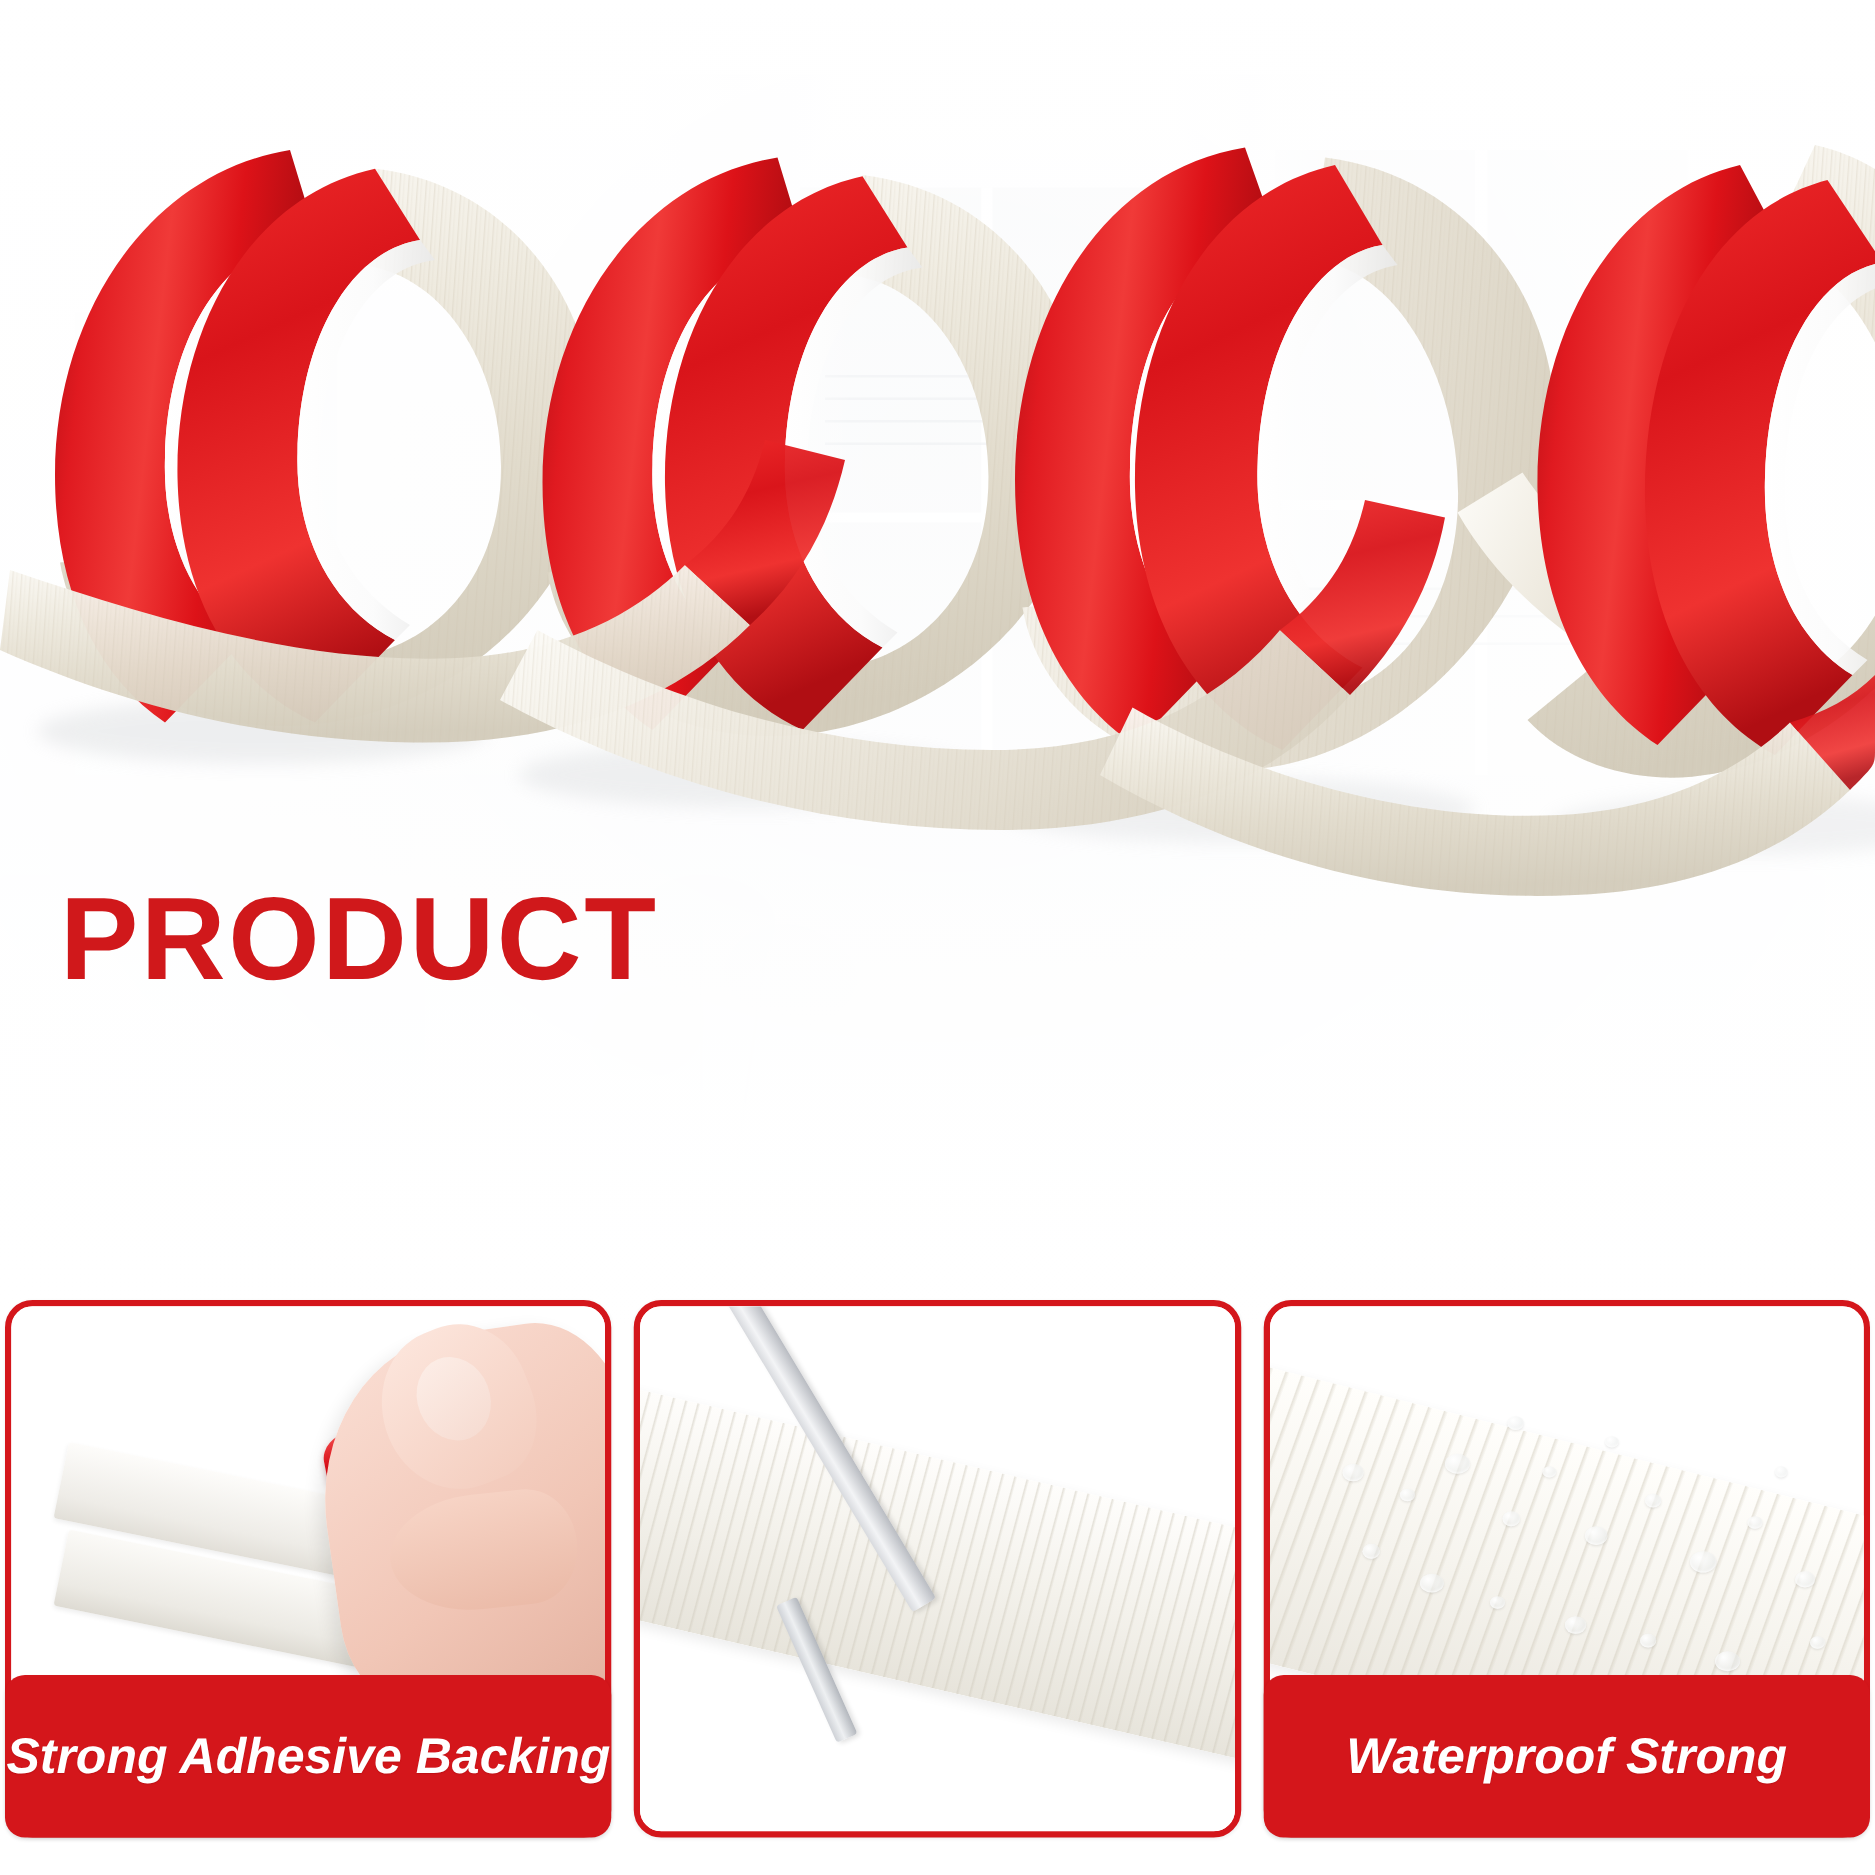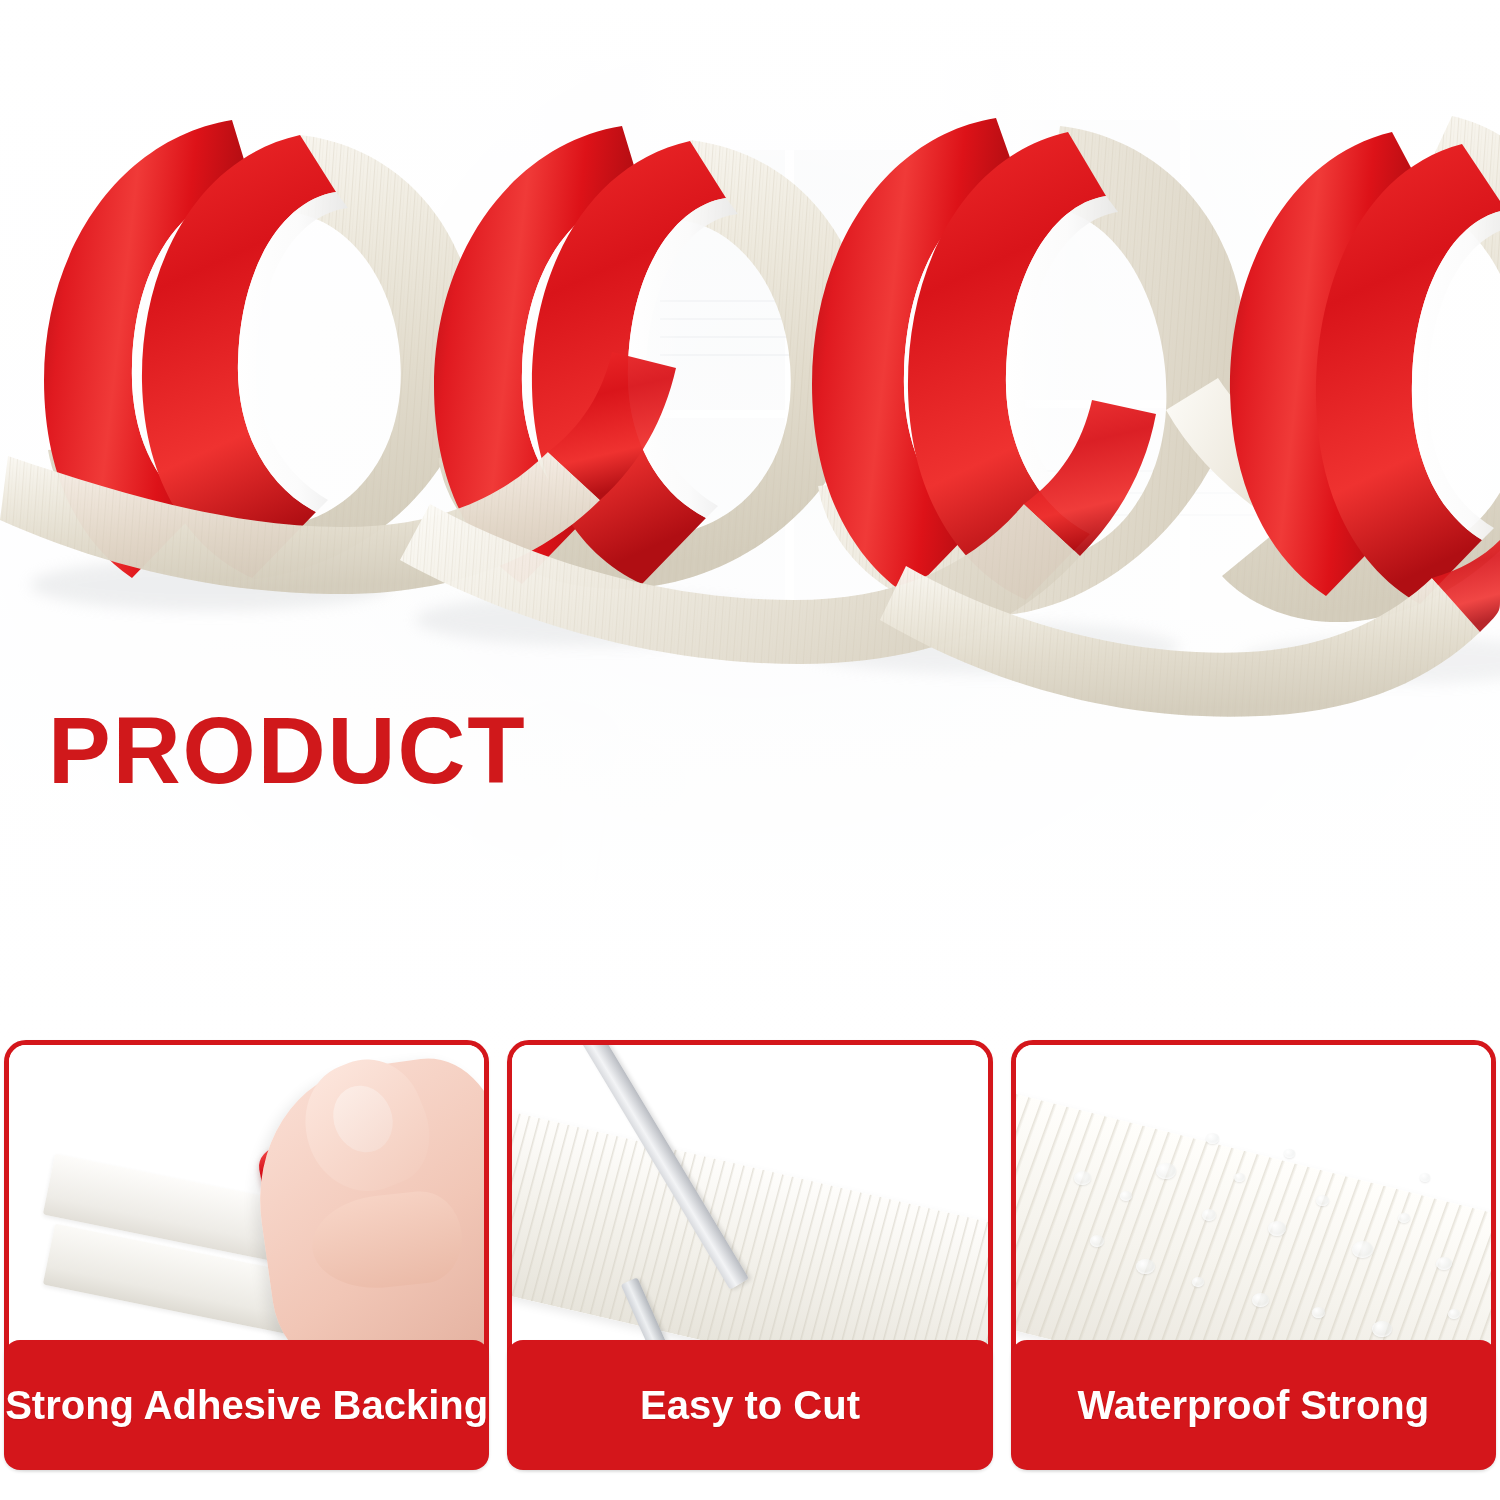--- a/index.html
+++ b/index.html
@@ -50,21 +50,21 @@
     color:#19191a;
     font-family:"Liberation Sans", sans-serif;
     font-weight:normal;
     font-size:56px;
     line-height:62px;
     letter-spacing:-0.5px;
   }
 
   
   .cards{position:absolute;left:0;top:1040px;width:1500px;height:430px;display:flex;gap:10px;}
-  .card{position:relative;flex:1 1 0;height:430px;}
+  .card{position:relative;flex:1 1 0;height:430px;font-style:italic;}
   .card .frame{
     position:absolute;left:4px;right:4px;top:0;bottom:0;
     border:5px solid #D4161B;border-radius:22px;background:#ffffff;overflow:hidden;
     box-shadow:0 1px 3px rgba(0,0,0,.07);
   }
   .card .photo{position:absolute;inset:0;overflow:hidden;background:#ffffff;}
   .card .bar{
     position:absolute;left:4px;right:4px;bottom:0;height:130px;
     background:#D4161B;border-radius:16px;
     display:flex;align-items:center;justify-content:center;
@@ -459,23 +459,20 @@
     </div>
 
     <div class="card">
       <div class="frame">
         <div class="photo p2">
           <div class="band"></div>
           <div class="blade"></div>
           <div class="blade2"></div>
         </div>
       </div>
-      <div class="bar">
-        <span>Easy to Cut</span>
-      </div>
     </div>
 
     <div class="card">
       <div class="frame">
         <div class="photo p3">
           <div class="band"></div>
           <div class="drop" style="left:58px;top:126px;width:17px;height:14px;"></div>
           <div class="drop" style="left:104px;top:146px;width:12px;height:10px;"></div>
           <div class="drop" style="left:140px;top:118px;width:20px;height:16px;"></div>
           <div class="drop" style="left:186px;top:164px;width:14px;height:12px;"></div>

